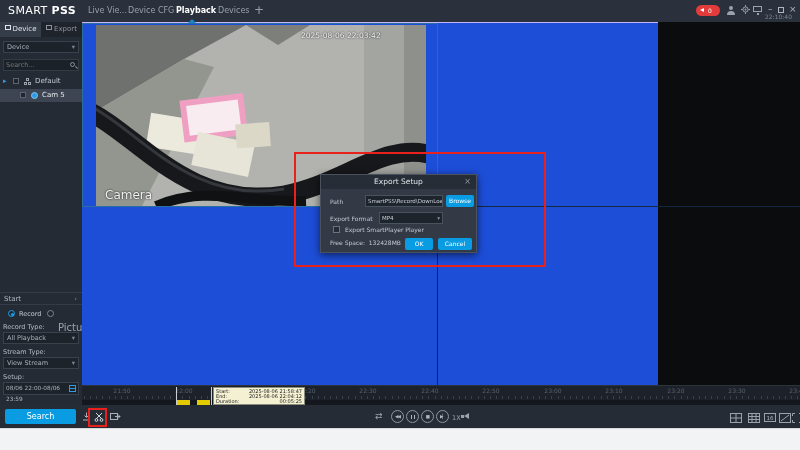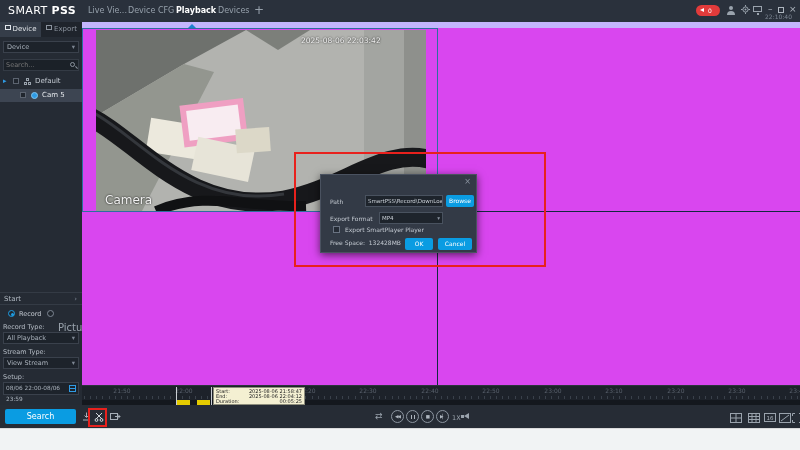--- a/index.html
+++ b/index.html
@@ -49,21 +49,21 @@
 #view-header span.arr{position:absolute;right:5px;top:0;color:#7e8794}
 .radio{position:absolute;top:2px;width:7px;height:7px;border-radius:50%;border:1px solid #7e8794;background:#20262e}
 .radio.on{border-color:#1e9de4}
 .radio.on::after{content:"";position:absolute;left:1.5px;top:1.5px;width:3px;height:3px;border-radius:50%;background:#1e9de4}
 .side-label{position:absolute;left:3px;font-size:6.5px;color:#b6bdc6}
 #time-input{position:absolute;left:3px;top:360px;width:76px;height:13px;background:#1d232b;border:1px solid #3a414c;font-size:5.8px;color:#aab2bc;line-height:11px;padding:0 2px}
 .cal-ico{position:absolute;right:2px;top:2px;width:7px;height:7px;border:1px solid #2f9be4}
 .cal-ico::after{content:"";position:absolute;left:0;top:1.5px;width:5px;height:1px;background:#2f9be4}
 
 
-#viewport{position:absolute;left:82px;top:22px;width:718px;height:363px;background:#d946ef;border-top:6px solid #c4b5fd}
+#viewport{position:absolute;left:82px;top:22px;width:576px;height:363px;background:#1d4ed8;border-top:1px solid #c4b5fd}
 #play-caret{position:absolute;left:106px;top:-4px;width:0;height:0;border-left:4px solid transparent;border-right:4px solid transparent;border-bottom:4px solid #1d82cd}
 .grid-v{position:absolute;left:355px;top:0;width:1px;height:362px;background:#13293f}
 .grid-h{position:absolute;left:0;top:183px;width:718px;height:1px;background:#13293f}
 #cell1{position:absolute;left:0;top:0;width:356px;height:184px;border:1px solid #2c6f9f}
 #feed{position:absolute;left:13px;top:1px;width:330px;height:181px;overflow:hidden}
 #osd{position:absolute;left:205px;top:6px;font-size:7.5px;color:#f2f2f2;text-shadow:0 0 2px #000}
 #cam-label{position:absolute;left:9px;top:163px;font-size:12px;color:#f2f2f2;text-shadow:0 0 2px #000}
 
 
 #dialog{position:absolute;left:320px;top:174px;width:157px;height:79px;background:#333a46;border:1px solid #4a5260;box-shadow:0 2px 8px rgba(0,0,0,.6);z-index:30}
@@ -228,20 +228,21 @@
           <path d="M-8,80 C40,102 92,180 188,164" stroke="#34373c" stroke-width="3" fill="none"></path>
           <path d="M60,181 C110,160 150,178 210,176" stroke="#101113" stroke-width="10" fill="none"></path>
         </svg>
         <div id="osd">2025-08-06 22:03:42</div>
         <div id="cam-label">Camera</div>
       </div>
     </div>
   </div>
 
   <div id="dialog">
+    <div id="dlg-title">Export Setup</div>
     <div id="dlg-close">×</div>
     <div class="dlg-label" style="top:23px">Path</div>
     <div class="dlg-field" style="left:44px;top:20px;width:78px;height:12px">SmartPSS\Record\DownLoad\</div>
     <div class="dlg-btn" style="left:125px;top:20px;width:28px;height:12px;line-height:12px">Browse</div>
     <div class="dlg-label" style="top:40px">Export Format</div>
     <div class="dlg-field" style="left:58px;top:37px;width:64px;height:12px">
       <span>MP4</span>
       <span style="position:absolute;right:2px;top:0;color:#8a93a0">▾</span>
     </div>
     <div id="dlg-check"></div>

